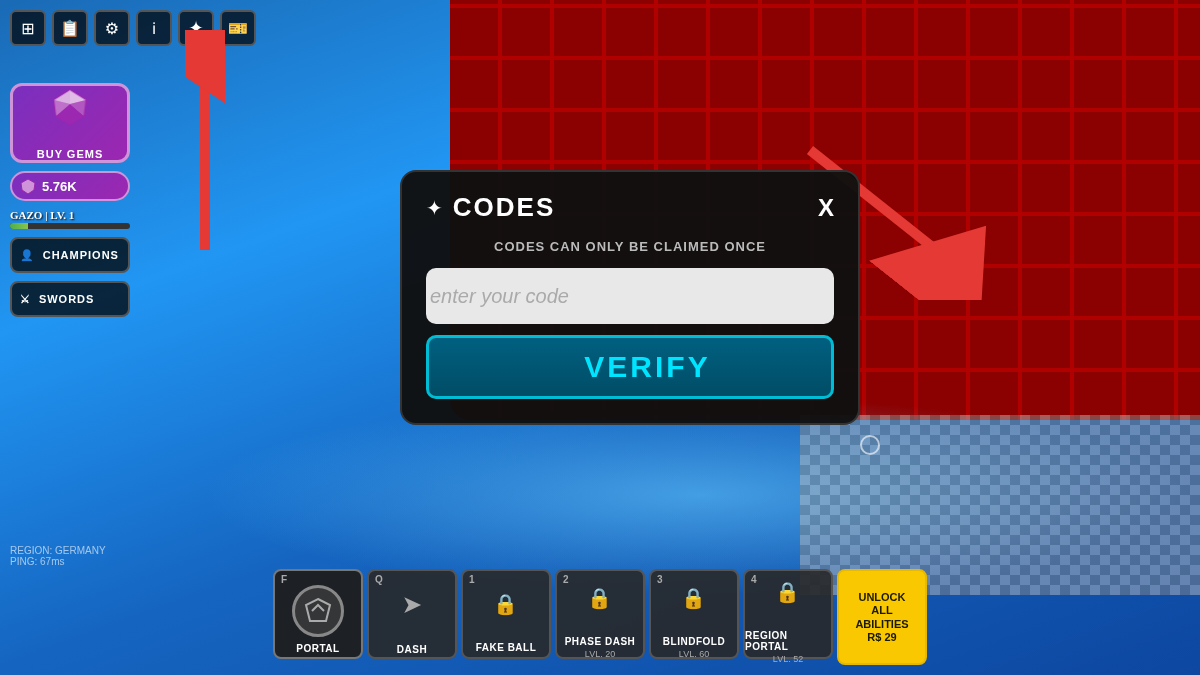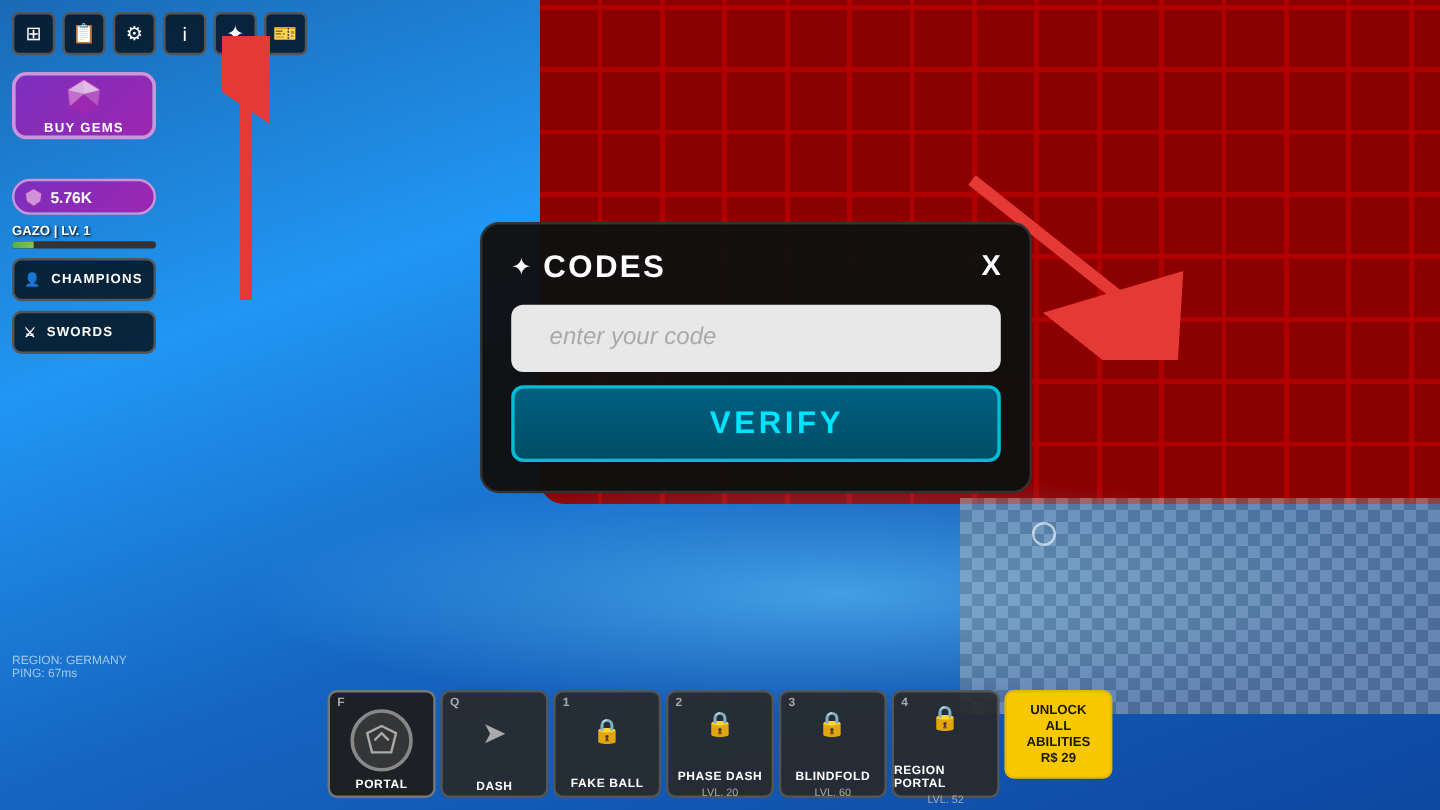--- a/index.html
+++ b/index.html
@@ -103,30 +103,31 @@
       top: 60px;
       left: 10px;
       display: flex;
       flex-direction: column;
       gap: 8px;
       z-index: 10;
     }
 
     .buy-gems-btn {
       width: 120px;
-      height: 56px;
+      height: 80px;
       background: linear-gradient(135deg, #7b2fbe, #9c27b0);
       border: 3px solid #ce93d8;
       border-radius: 12px;
       display: flex;
       flex-direction: column;
       align-items: center;
       justify-content: space-between;
       cursor: pointer;
       gap: 4px;
+      margin-top: 23px;
     }
     .gem-icon {
       width: 40px;
       height: 40px;
       position: relative;
     }
     .buy-gems-label {
       color: white;
       font-size: 11px;
       font-weight: 900;
@@ -136,36 +137,36 @@
     .currency-bar {
       width: 120px;
       height: 30px;
       background: linear-gradient(135deg, #7b2fbe, #9c27b0);
       border: 2px solid #ce93d8;
       border-radius: 20px;
       display: flex;
       align-items: center;
       padding: 0 8px;
       gap: 6px;
-      margin-top: 25px;
     }
     .currency-gem {
       width: 16px;
       height: 16px;
     }
     .currency-amount {
       color: white;
       font-size: 13px;
       font-weight: 900;
     }
 
     .player-info {
       display: flex;
       flex-direction: column;
       gap: 2px;
+      font-family: Liberation Serif, serif;
     }
     .player-name {
       color: white;
       font-size: 11px;
       font-weight: bold;
       text-shadow: 1px 1px 2px black;
     }
     .xp-bar {
       width: 120px;
       height: 6px;
@@ -275,42 +276,42 @@
       text-align: center;
       margin-bottom: 14px;
     }
 
     .code-input {
       width: 100%;
       height: 56px;
       background: #e8e8e8;
       border: none;
       border-radius: 10px;
-      padding: 0 32px;
+      padding: 0 4px;
       font-size: 20px;
       font-style: italic;
       color: #aaa;
       font-family: 'Arial Black', Arial, sans-serif;
       font-weight: 400;
       margin-bottom: 11px;
       outline: none;
     }
     .code-input::placeholder {
       color: #aaa;
       font-style: italic;
     }
 
     .verify-btn {
       width: 100%;
       height: 64px;
       background: linear-gradient(180deg, #006080, #004d66);
       border: 3px solid #00bcd4;
       border-radius: 10px;
       color: #00e5ff;
-      font-size: 26px;
+      font-size: 30px;
       font-weight: 900;
       letter-spacing: 3px;
       cursor: pointer;
       font-family: 'Arial Black', Arial, sans-serif;
       padding-left: 35px;
     }
 
     
     .bottom-bar {
       position: absolute;
@@ -375,21 +376,21 @@
       border-radius: 50%;
       display: flex;
       align-items: center;
       justify-content: center;
       background: rgba(60,60,60,0.8);
       margin-top: 10px;
     }
 
     .unlock-btn {
       width: 90px;
-      height: 74px;
+      height: 96px;
       background: #f9c800;
       border: 2px solid #e6b800;
       border-radius: 8px;
       display: flex;
       flex-direction: column;
       align-items: center;
       justify-content: center;
       cursor: pointer;
     }
     .unlock-text {
@@ -509,20 +510,21 @@
 
 <div class="modal-overlay">
   <div class="codes-modal">
     <div class="modal-header">
       <div class="modal-title-group">
         <span class="sparkle-icon">✦</span>
         <span class="modal-title">CODES</span>
       </div>
       <button class="modal-close">X</button>
     </div>
+    <div class="modal-subtitle">CODES CAN ONLY BE CLAIMED ONCE</div>
     <input class="code-input" type="text" placeholder="enter your code" style="">
     <button class="verify-btn">VERIFY</button>
   </div>
 </div>
 
 <div class="bottom-bar">
 
   <div class="ability-slot deflect-slot">
     <span class="slot-key">F</span>
     <div class="deflect-inner">

